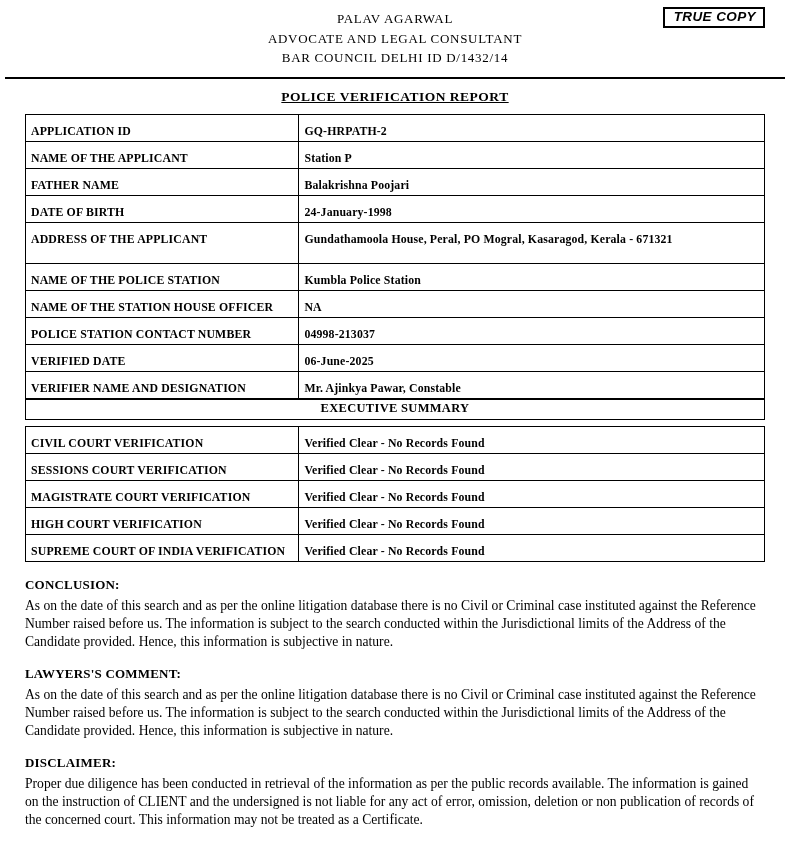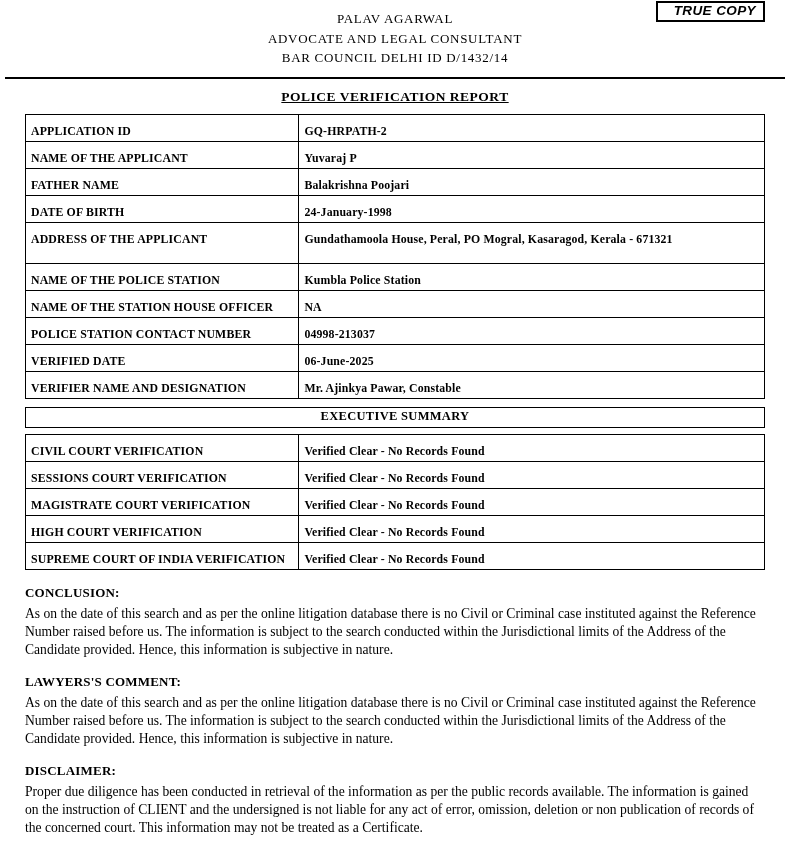--- a/index.html
+++ b/index.html
@@ -8,22 +8,22 @@
     width: 790px; min-height: 848px;
     font-family: "Liberation Serif", serif;
     color: #000;
   }
   .page { position: relative; padding: 6px 25px 18px 25px; }
 
   
   .letterhead { text-align: center; padding-top: 3px; }
   .lh-line { font-weight: normal; font-size: 13px; letter-spacing: 0.7px; line-height: 1.5; }
   .true-copy {
-    position: absolute; top: 1px; right: 25px;
-    border: 2px solid #000; padding: 0 7px 2px 16px;
+    position: absolute; top: 7px; right: 25px;
+    border: 2px solid #000; padding: 0 7px 2px 9px;
     font-family: "Liberation Sans", sans-serif;
     font-style: italic; font-weight: bold; font-size: 13.5px; letter-spacing: 0.4px;
   }
   .rule { border: none; border-top: 2.4px solid #000; margin: 9px -20px 0 -20px; }
 
   .doc-title {
     text-align: center; font-weight: bold; font-size: 13.5px;
     letter-spacing: 0.5px; text-decoration: underline;
     margin: 10px 0 9px 0;
   }
@@ -37,21 +37,20 @@
     letter-spacing: 0.15px;
   }
   .fields .lbl { width: 37%; }
   .row-address td { height: 41px; }
   .row-vdate td  { height: 27px; }
   .row-vstatus td{ height: 24px; }
 
   .summary-head {
     border: 1px solid #000; text-align: center; font-weight: bold;
     font-size: 12.5px; letter-spacing: 0.3px; padding: 1px 0 3px 0;
-    margin-top: 8px;
   }
   .summary { margin-top: 6px; }
   .summary td { height: 20px; }
   .summary .val { text-align: left; }
 
   
   .section { margin-top: 15px; }
   .sec-head { font-weight: bold; font-size: 13px; letter-spacing: 0.2px; }
   .section p { font-size: 13.6px; line-height: 1.33; margin-top: 4px; }
 
@@ -76,21 +75,21 @@
   <div class="doc-title">POLICE VERIFICATION REPORT</div>
 
   <table class="fields">
     <tbody>
       <tr>
         <td class="lbl">APPLICATION ID</td>
         <td class="val">GQ-HRPATH-2</td>
       </tr>
       <tr>
         <td class="lbl">NAME OF THE APPLICANT</td>
-        <td class="val">Yuvaraj P</td>
+        <td class="val">Station P</td>
       </tr>
       <tr>
         <td class="lbl">FATHER NAME</td>
         <td class="val">Balakrishna Poojari</td>
       </tr>
       <tr>
         <td class="lbl">DATE OF BIRTH</td>
         <td class="val">24-January-1998</td>
       </tr>
       <tr class="row-address">

